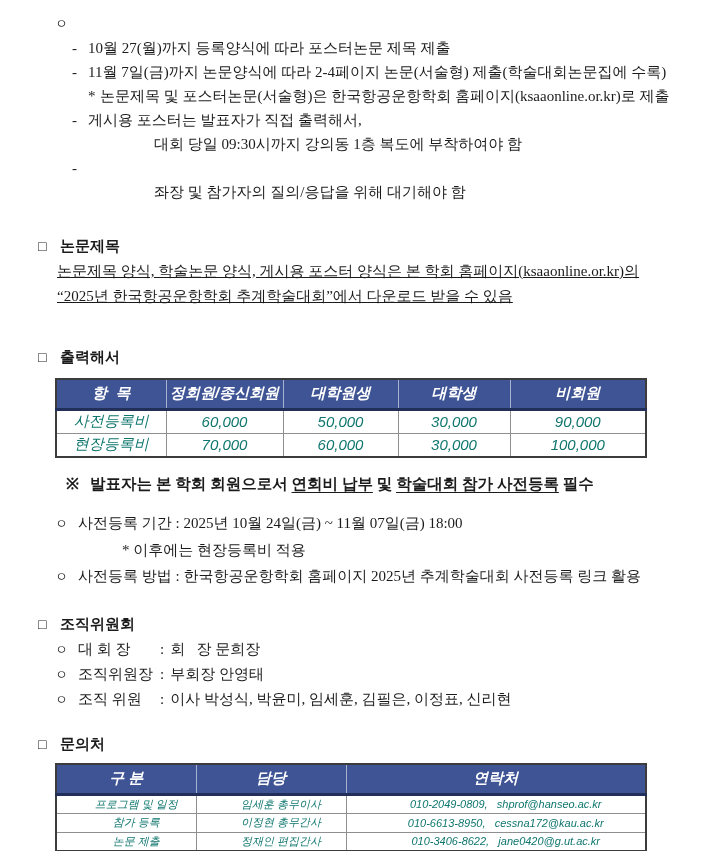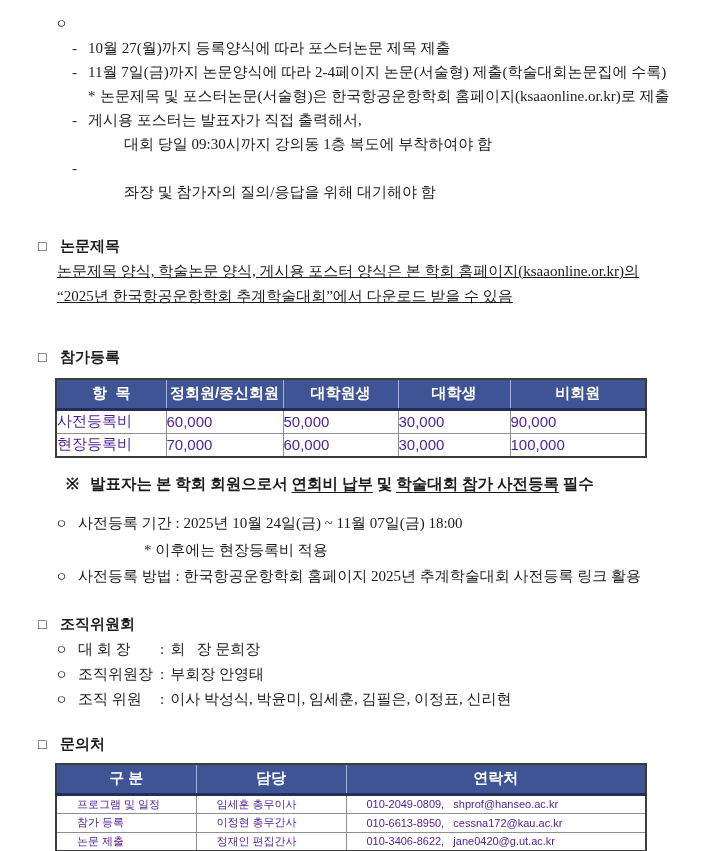--- a/index.html
+++ b/index.html
@@ -14,63 +14,64 @@
   .line { display:flex; align-items:baseline; white-space:pre-wrap; }
   .marker { flex:0 0 auto; display:inline-block; }
   .txt { white-space:pre-wrap; }
 
   
   .poster .line { line-height:24px; }
   .b1 { margin-left:17px; }
   .b1 > .marker { width:23px; font-size:13px; }
   .b2 { margin-left:34px; }
   .b2 > .marker { width:16px; }
-  .b2c { margin-left:86px; }
+  .b2c { margin-left:116px; }
   .bstar { margin-left:50px; }
   .bstar > .marker { width:12px; }
 
   
   .sechead { font-weight:bold; line-height:24px; }
   .sechead > .marker { width:22px; font-size:14px; }
 
   
   .forms { margin-top:30px; }
   .forms .para { margin-left:19px; line-height:25px;text-decoration:underline; }
 
   
   .registration { margin-top:36px; }
   .tbl {
     border-collapse:collapse; table-layout:fixed;
     margin:8px 0 0 17px;
     font-family:"Liberation Sans","DejaVu Sans",sans-serif;
     border:2px solid #3c3c3c;
     background:#ffffff;
+    font-style:italic;
   }
   .tbl th {
     background:var(--table-header-bg,#3F5495);
     color:var(--table-header-text,#ffffff);
     font-weight:bold; font-size:15px; text-align:center;
     height:30px; border-right:1px solid #a7b2cf;
     border-bottom:3px solid #222f59; white-space:pre-wrap;
   }
   .tbl th:last-child { border-right:none; }
   .tbl td {
-    text-align:left; font-size:15px; color:#4c1d95;
+    text-align:center; font-size:15px; color:#0f766e;
     border-right:1px solid #8f8f8f; border-bottom:1px solid #8f8f8f;
     white-space:pre-wrap; background:#ffffff;
   }
   .tbl td:last-child { border-right:none; }
   .tbl tr:last-child td { border-bottom:none; }
   .reg td { height:24px; }
   .note { margin-left:28px; margin-top:14px; font-weight:bold; line-height:24px; font-size:15.5px; }
   .note > .marker { width:24px; }
   .ul { text-decoration:underline; text-underline-offset:3px; }
   .period { margin-top:14px; }
   .period .line { line-height:26px; }
-  .pnote { margin-left:106px; line-height:26px; }
+  .pnote { margin-left:84px; line-height:26px; }
 
   
   .committee { margin-top:22px; }
   .committee .line { line-height:25px; }
   .clabel { display:inline-block; width:80px; white-space:pre-wrap; }
   .csep { margin:0 6px 0 2px; }
 
   
   .contact { margin-top:20px; }
   .contact .tbl { margin-top:6px; }
@@ -123,21 +124,21 @@
     </div>
     <div class="para">
       <div class="txt">논문제목 양식, 학술논문 양식, 게시용 포스터 양식은 본 학회 홈페이지(ksaaonline.or.kr)의</div>
       <div class="txt">“2025년 한국항공운항학회 추계학술대회”에서 다운로드 받을 수 있음</div>
     </div>
   </div>
 
   <div class="registration">
     <div class="line sechead">
       <span class="marker">□</span>
-      <span class="txt">참가등록</span>
+      <span class="txt">출력해서</span>
     </div>
 
     <table class="tbl reg">
       <colgroup>
         <col class="col-r1">
           <col class="col-r2">
           <col class="col-r3">
           <col class="col-r4">
           <col class="col-r5">
       </colgroup>

